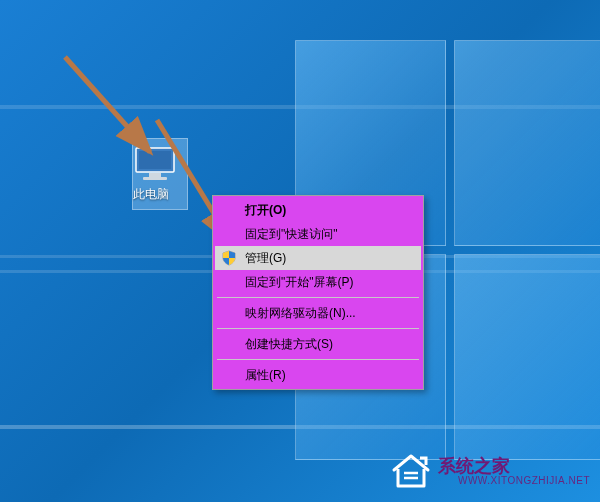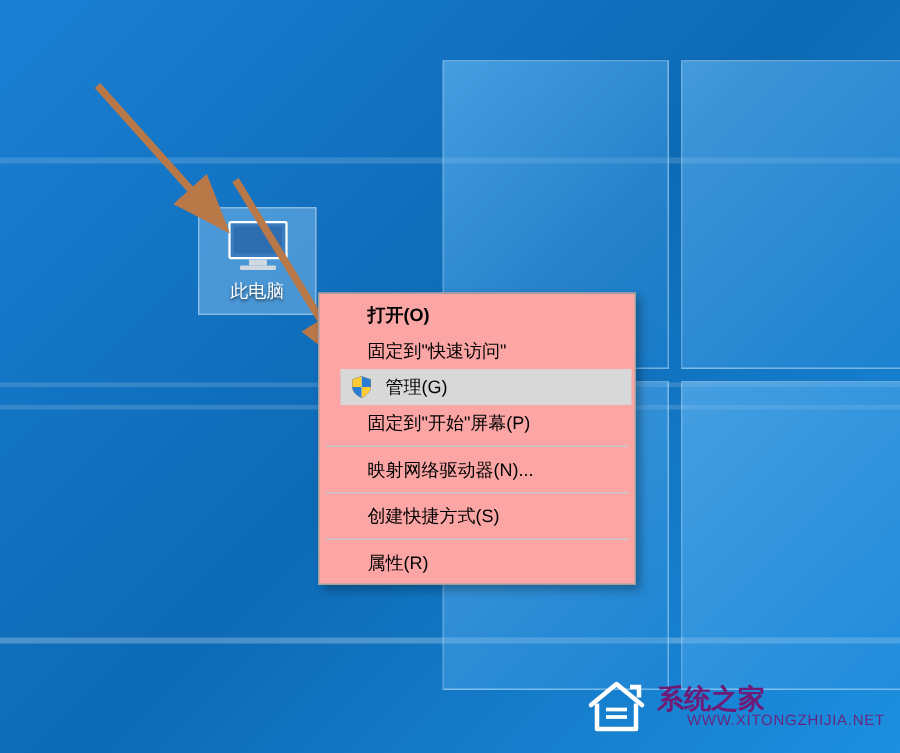--- a/index.html
+++ b/index.html
@@ -38,58 +38,58 @@
       gap: 8px;
     }
     .window-pane {
       background: linear-gradient(135deg, rgba(120,200,255,0.5), rgba(40,140,220,0.3));
       border: 1px solid rgba(255,255,255,0.3);
     }
     .desktop-icon {
       position: absolute;
       left: 132px;
       top: 138px;
-      width: 79px;
+      width: 56px;
       height: 72px;
       display: flex;
       flex-direction: column;
-      align-items: center;
+      align-items: flex-start;
       justify-content: center;
       background: rgba(180,220,255,0.35);
       border: 1px solid rgba(255,255,255,0.35);
       cursor: pointer;
     }
     .desktop-icon .icon-svg { width: 44px; height: 36px; }
     .desktop-icon .label {
       color: #fff;
       font-size: 12px;
       margin-top: 4px;
       text-shadow: 0 1px 2px rgba(0,0,0,0.6);
     }
     .context-menu {
       position: absolute;
       left: 212px;
       top: 195px;
       width: 212px;
-      background: #fca5a5;
+      background: #d946ef;
       border: 1px solid #a0a0a0;
       box-shadow: 3px 3px 6px rgba(0,0,0,0.3);
       padding: 2px;
     }
     .menu-item {
       height: 24px;
       display: flex;
       align-items: center;
       padding-left: 30px;
       position: relative;
       cursor: pointer;
       color: #000;
     }
     .menu-item.bold { font-weight: bold; }
-    .menu-item.highlighted { background: #d8d8d8; margin-left: 12px; }
+    .menu-item.highlighted { background: #d8d8d8; }
     .menu-item .shield {
       position: absolute;
       left: 6px;
       width: 16px;
       height: 16px;
     }
     .menu-sep {
       height: 1px;
       background: #c8c8c8;
       margin: 3px 2px;

